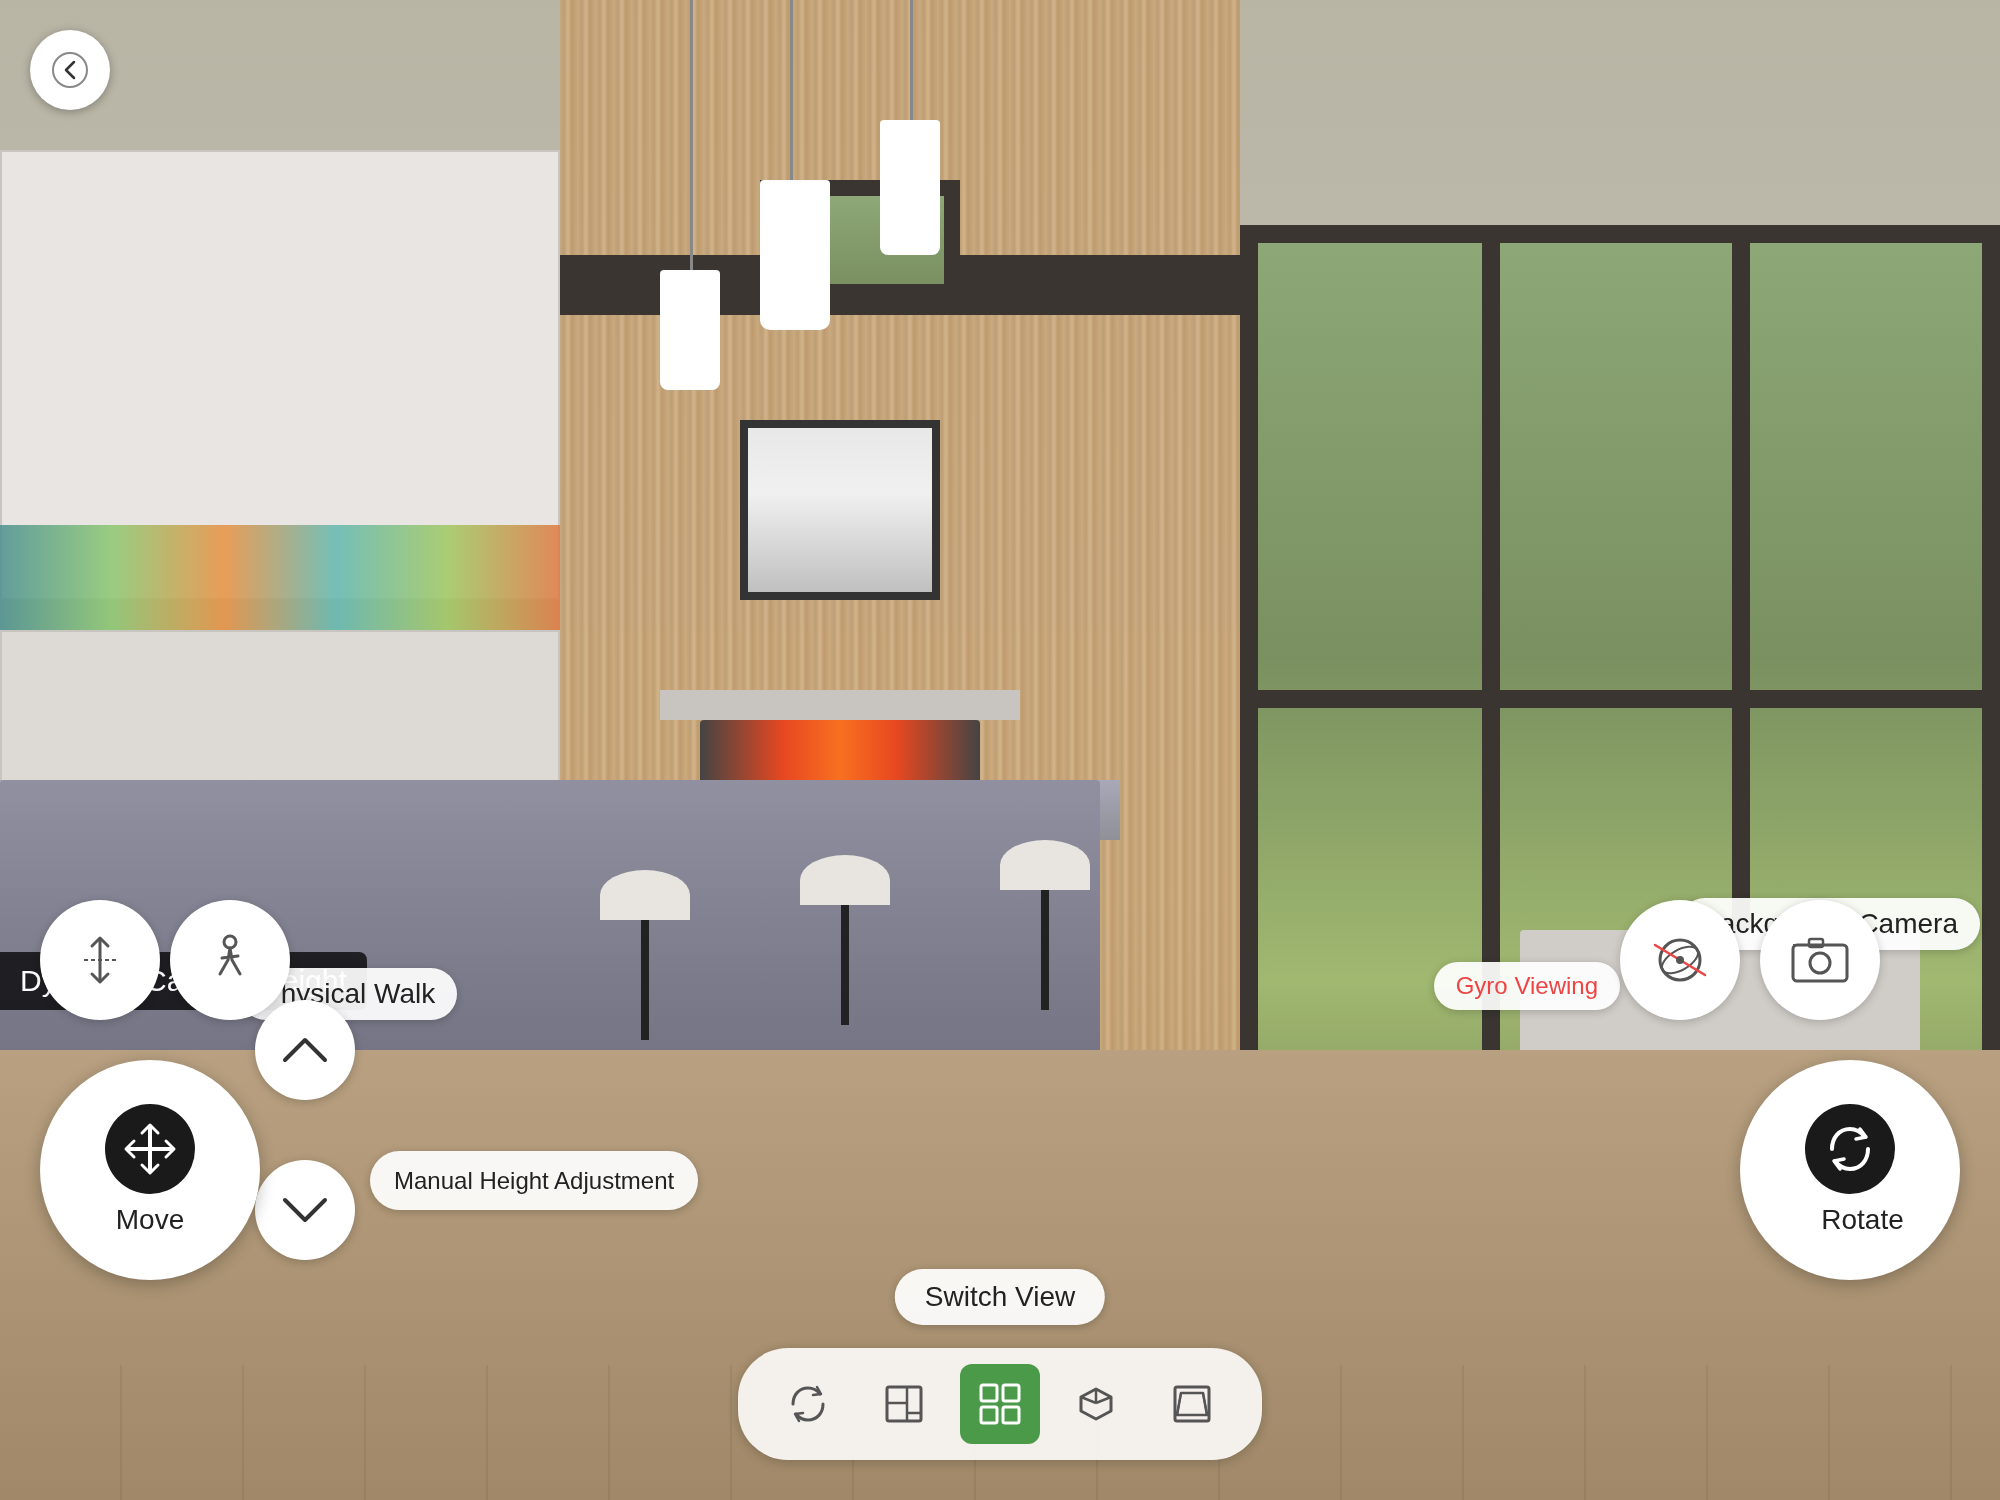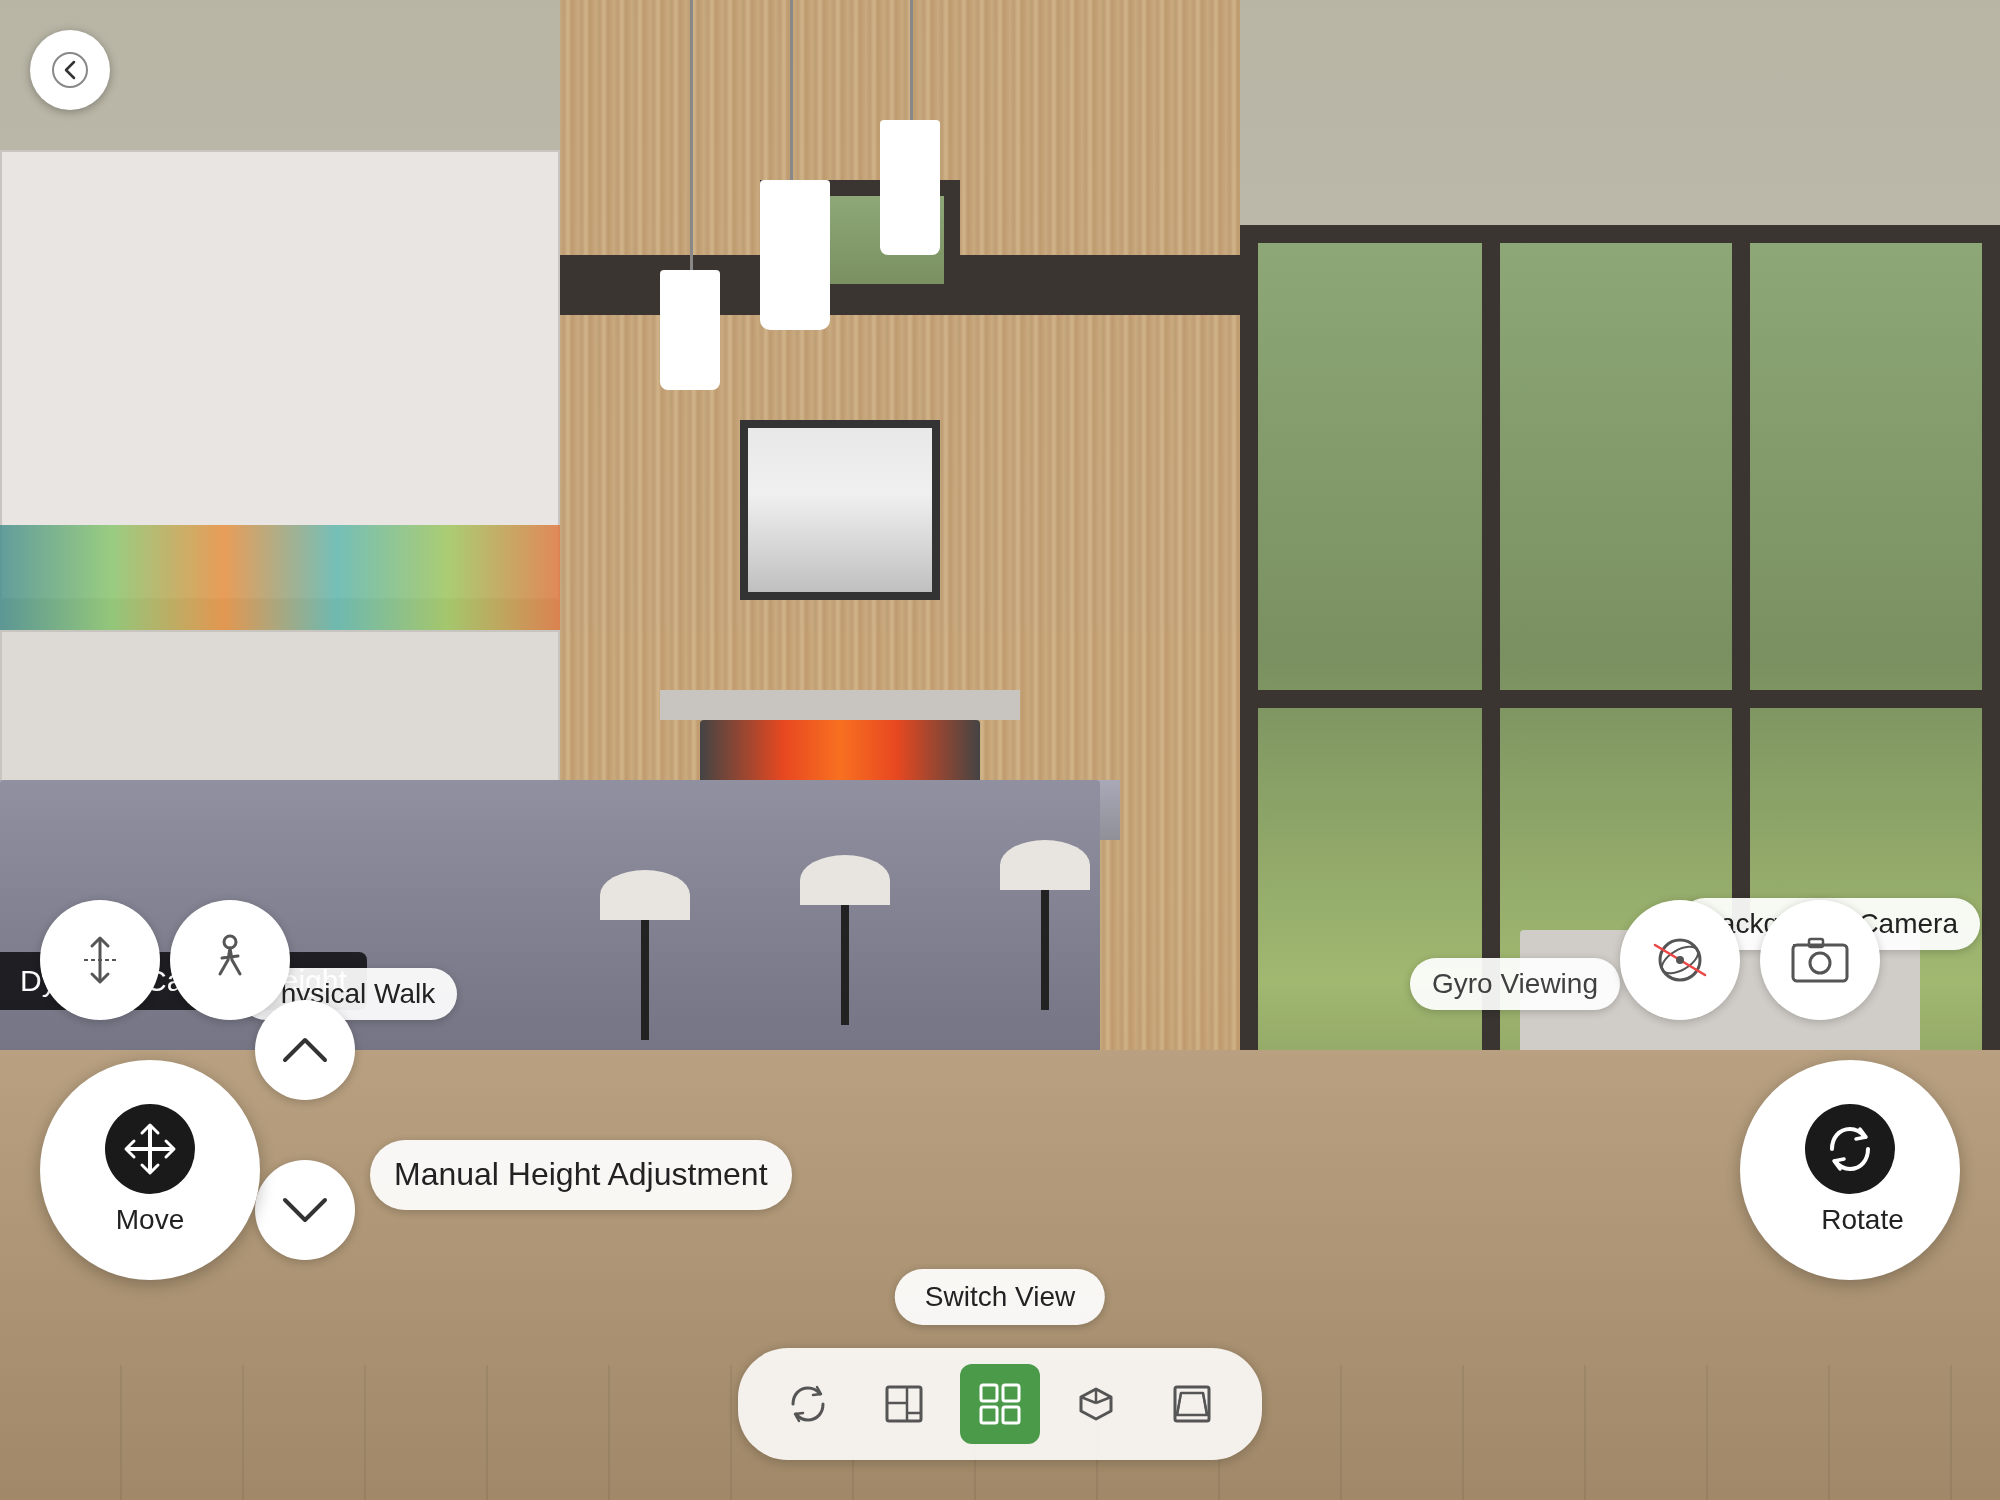--- a/index.html
+++ b/index.html
@@ -197,22 +197,22 @@
       padding: 10px 22px;
       border-radius: 40px;
       box-shadow: 0 2px 8px rgba(0,0,0,0.2);
     }
 
     
     #gyro-label {
       position: absolute;
       bottom: 490px; right: 380px;
       background: rgba(255,255,255,0.92);
-      color: #404040;
-      font-size: 28px;
+      color: #ef4444;
+      font-size: 24px;
       font-weight: 500;
       padding: 10px 22px;
       border-radius: 40px;
       box-shadow: 0 2px 8px rgba(0,0,0,0.2);
     }
 
     
     #bg-camera-label {
       position: absolute;
       bottom: 550px; right: 20px;
@@ -290,21 +290,21 @@
       box-shadow: 0 2px 10px rgba(0,0,0,0.2);
       border: none;
       font-size: 40px;
       color: #333;
     }
     #manual-height-label {
       position: absolute;
       bottom: 290px; left: 370px;
       background: rgba(255,255,255,0.92);
       color: #222;
-      font-size: 32px;
+      font-size: 24px;
       font-weight: 500;
       padding: 14px 24px;
       border-radius: 40px;
       box-shadow: 0 2px 8px rgba(0,0,0,0.2);
       text-align: center;
       line-height: 1.3;
     }
 
     
     #rotate-btn {

